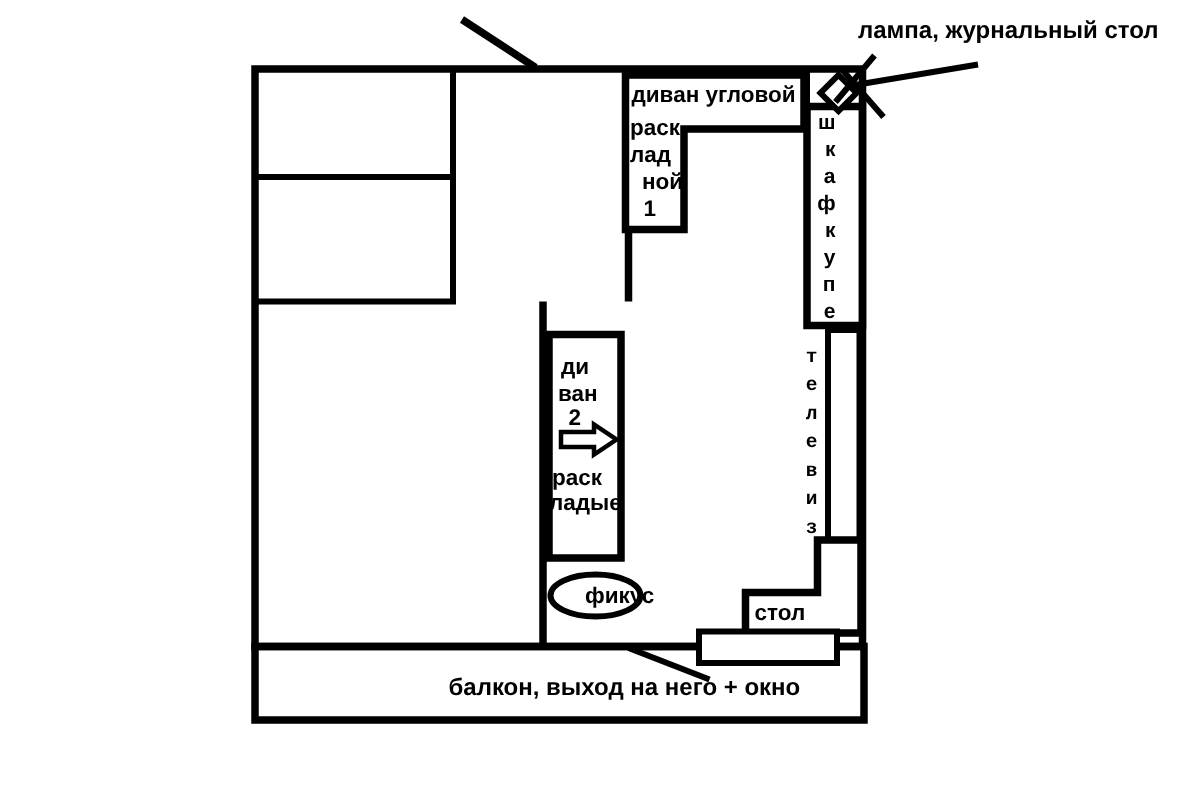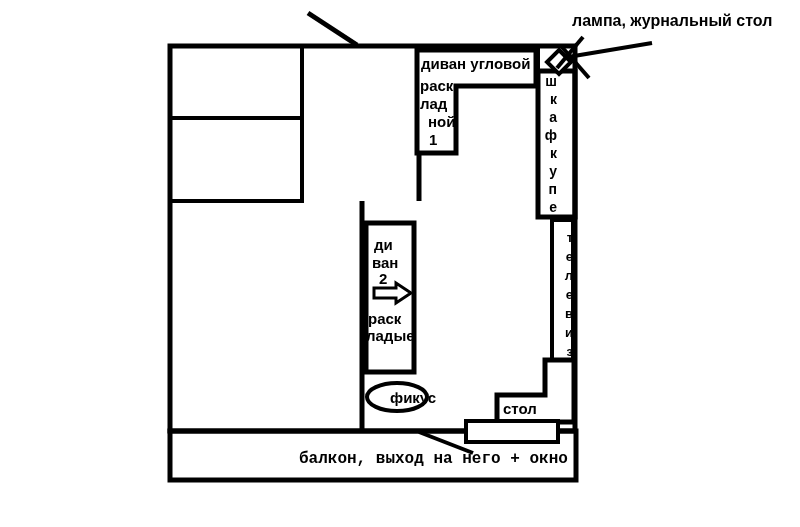--- a/index.html
+++ b/index.html
@@ -67,27 +67,27 @@
   <div class="lbl fs16" style="left:572px; top:12px;">лампа, журнальный стол</div>
 
   <div class="lbl fs15" style="left:421px; top:55px;">диван угловой</div>
   <div class="lbl fs15" style="left:420px; top:77px;">раск</div>
   <div class="lbl fs15" style="left:420px; top:95px;">лад</div>
   <div class="lbl fs15" style="left:428px; top:113px;">ной</div>
   <div class="lbl fs15" style="left:429px; top:131px;">1</div>
 
   <div class="vtext fs14" style="left:544px; top:72px;">шкафкупе</div>
 
-  <div class="vtext fs13" style="left:560px; top:228px; line-height:19px;">телевиз</div>
+  <div class="vtext fs13" style="left:532px; top:228px; line-height:19px;font-family:Liberation Mono, monospace;">телевиз</div>
 
   <div class="lbl fs15" style="left:374px; top:236px;">ди</div>
   <div class="lbl fs15" style="left:372px; top:254px;">ван</div>
   <div class="lbl fs15" style="left:379px; top:270px;">2</div>
   <div class="lbl fs15" style="left:368px; top:310px;">раск</div>
   <div class="lbl fs15" style="left:366px; top:327px;text-align:right;">ладые</div>
 
   <div class="lbl fs15" style="left:374px; top:389px;margin-left:16px;">фикус</div>
 
   <div class="lbl fs15" style="left:503px; top:400px;">стол</div>
 
-  <div class="lbl fs16" style="left:299px; top:450px;font-family:Liberation Mono, monospace;">балкон, выход на него + окно</div>
+  <div class="lbl fs16" style="left:299px; top:450px;">балкон, выход на него + окно</div>
 
 </div>
 
 </body></html>

